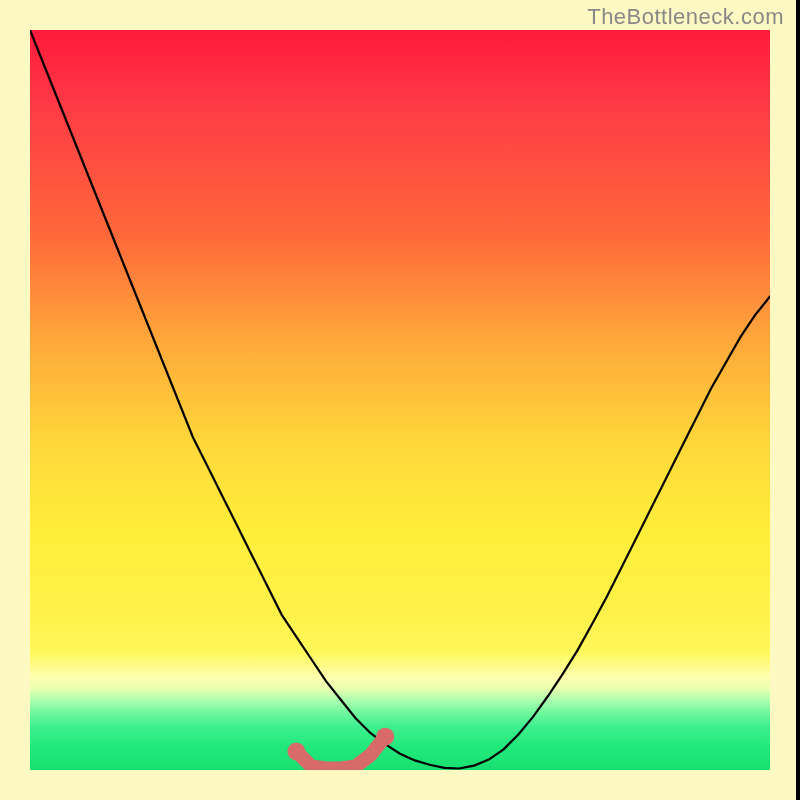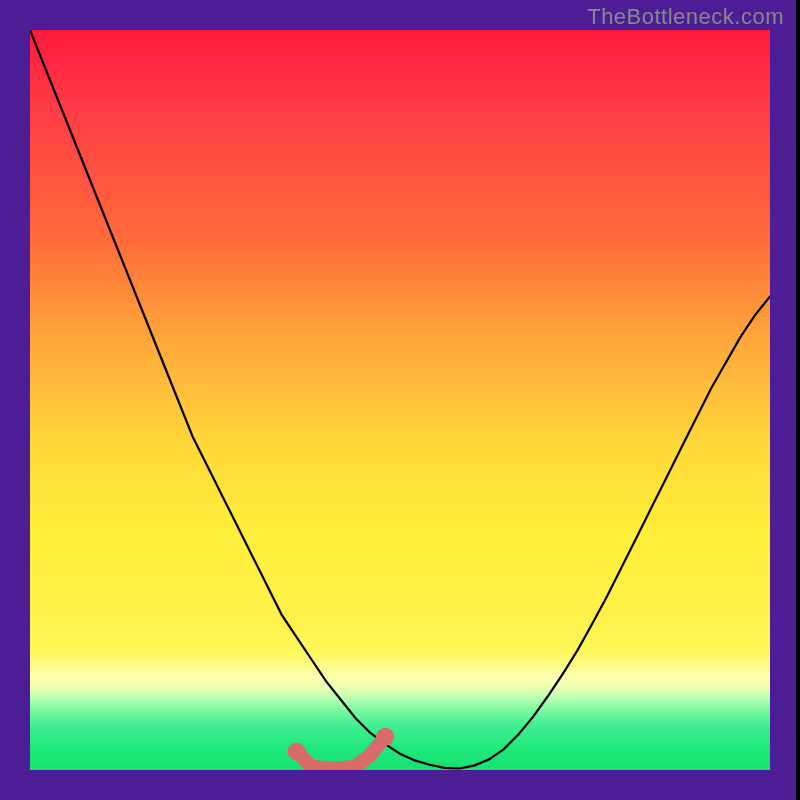--- a/index.html
+++ b/index.html
@@ -1,21 +1,21 @@
 <!DOCTYPE html>
 <html><head>
 <meta charset="utf-8">
 <style>
   * { margin: 0; padding: 0; box-sizing: border-box; }
   html, body { width: 800px; height: 800px; overflow: hidden; background: #000; font-family: Arial, sans-serif; }
   .canvas {
     position: relative;
     width: 796px;
     height: 800px;
-    background: #4c1d95;
+    background: #fef9c3;
   }
   .watermark {
     position: absolute;
     top: 4px;
     right: 12px;
     color: #888;
     font-size: 22px;
     font-weight: 500;
     letter-spacing: 0.5px;
     z-index: 10;

